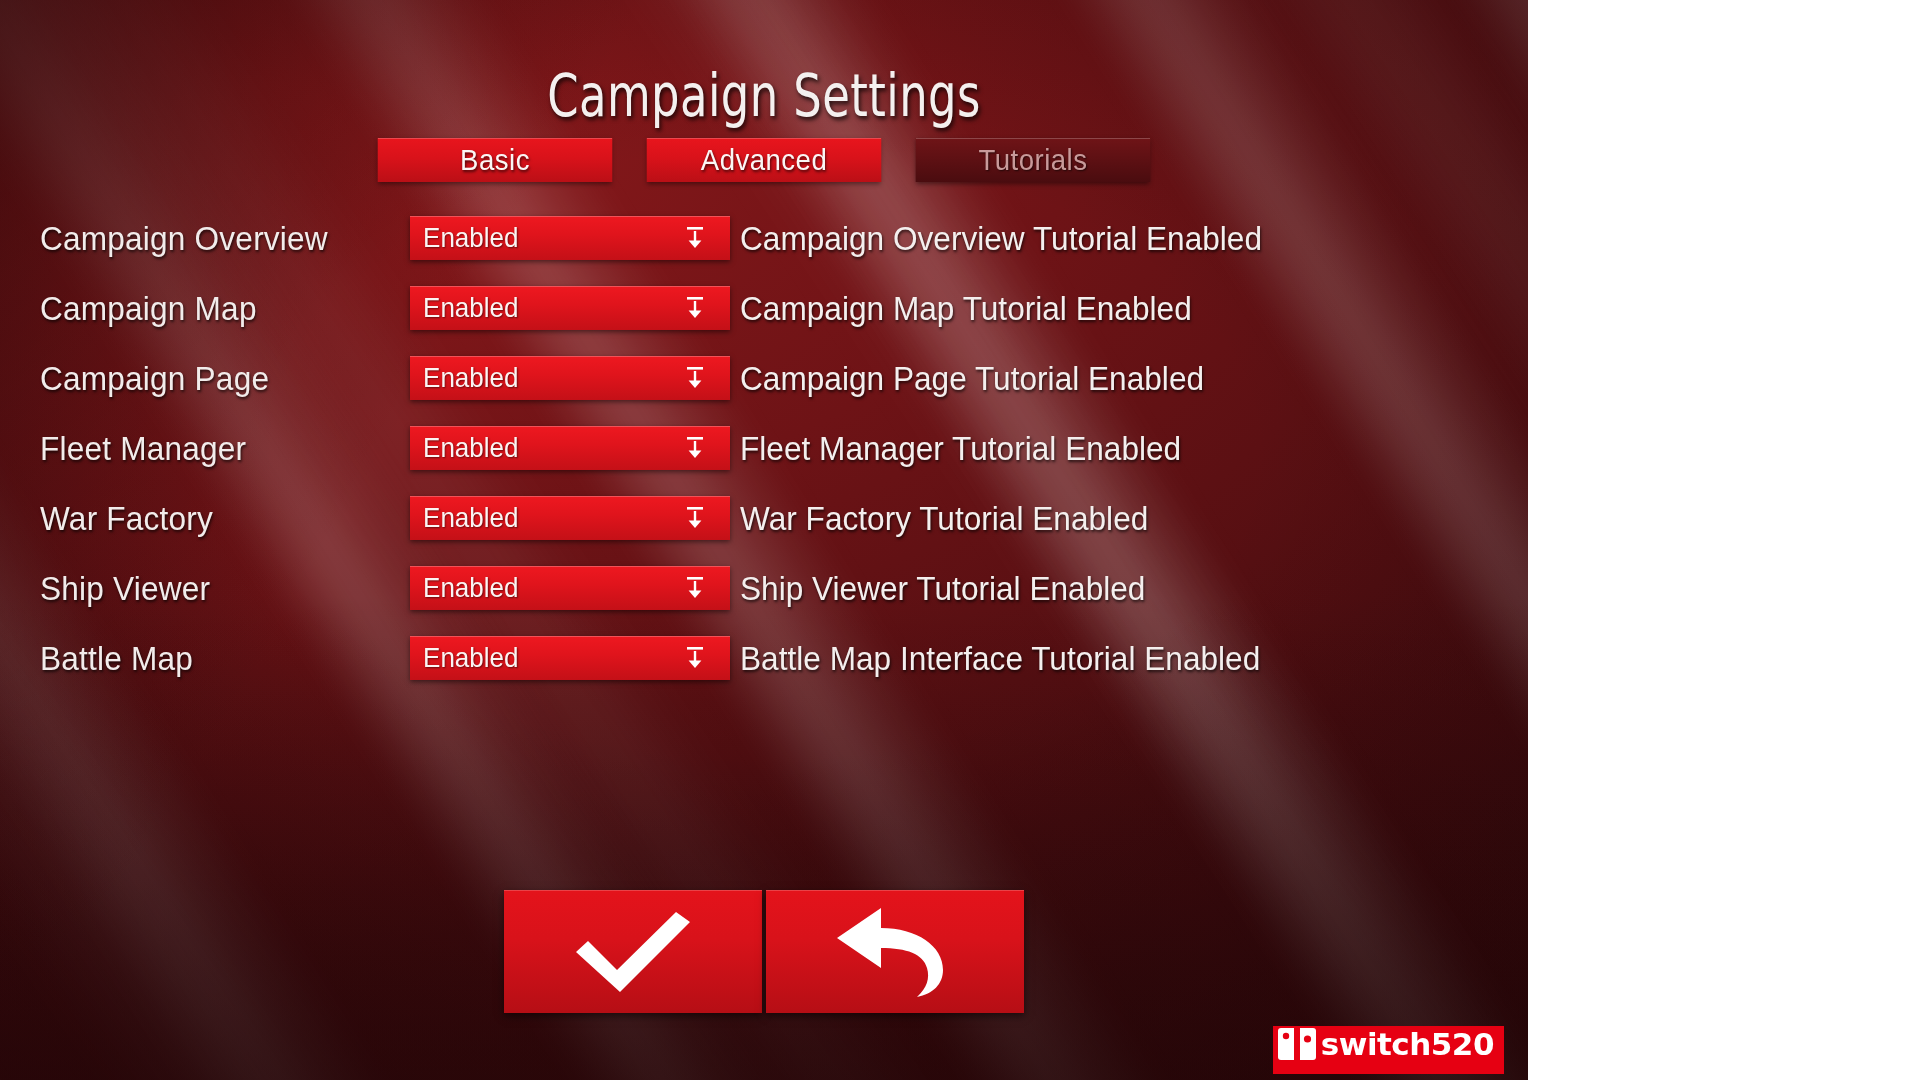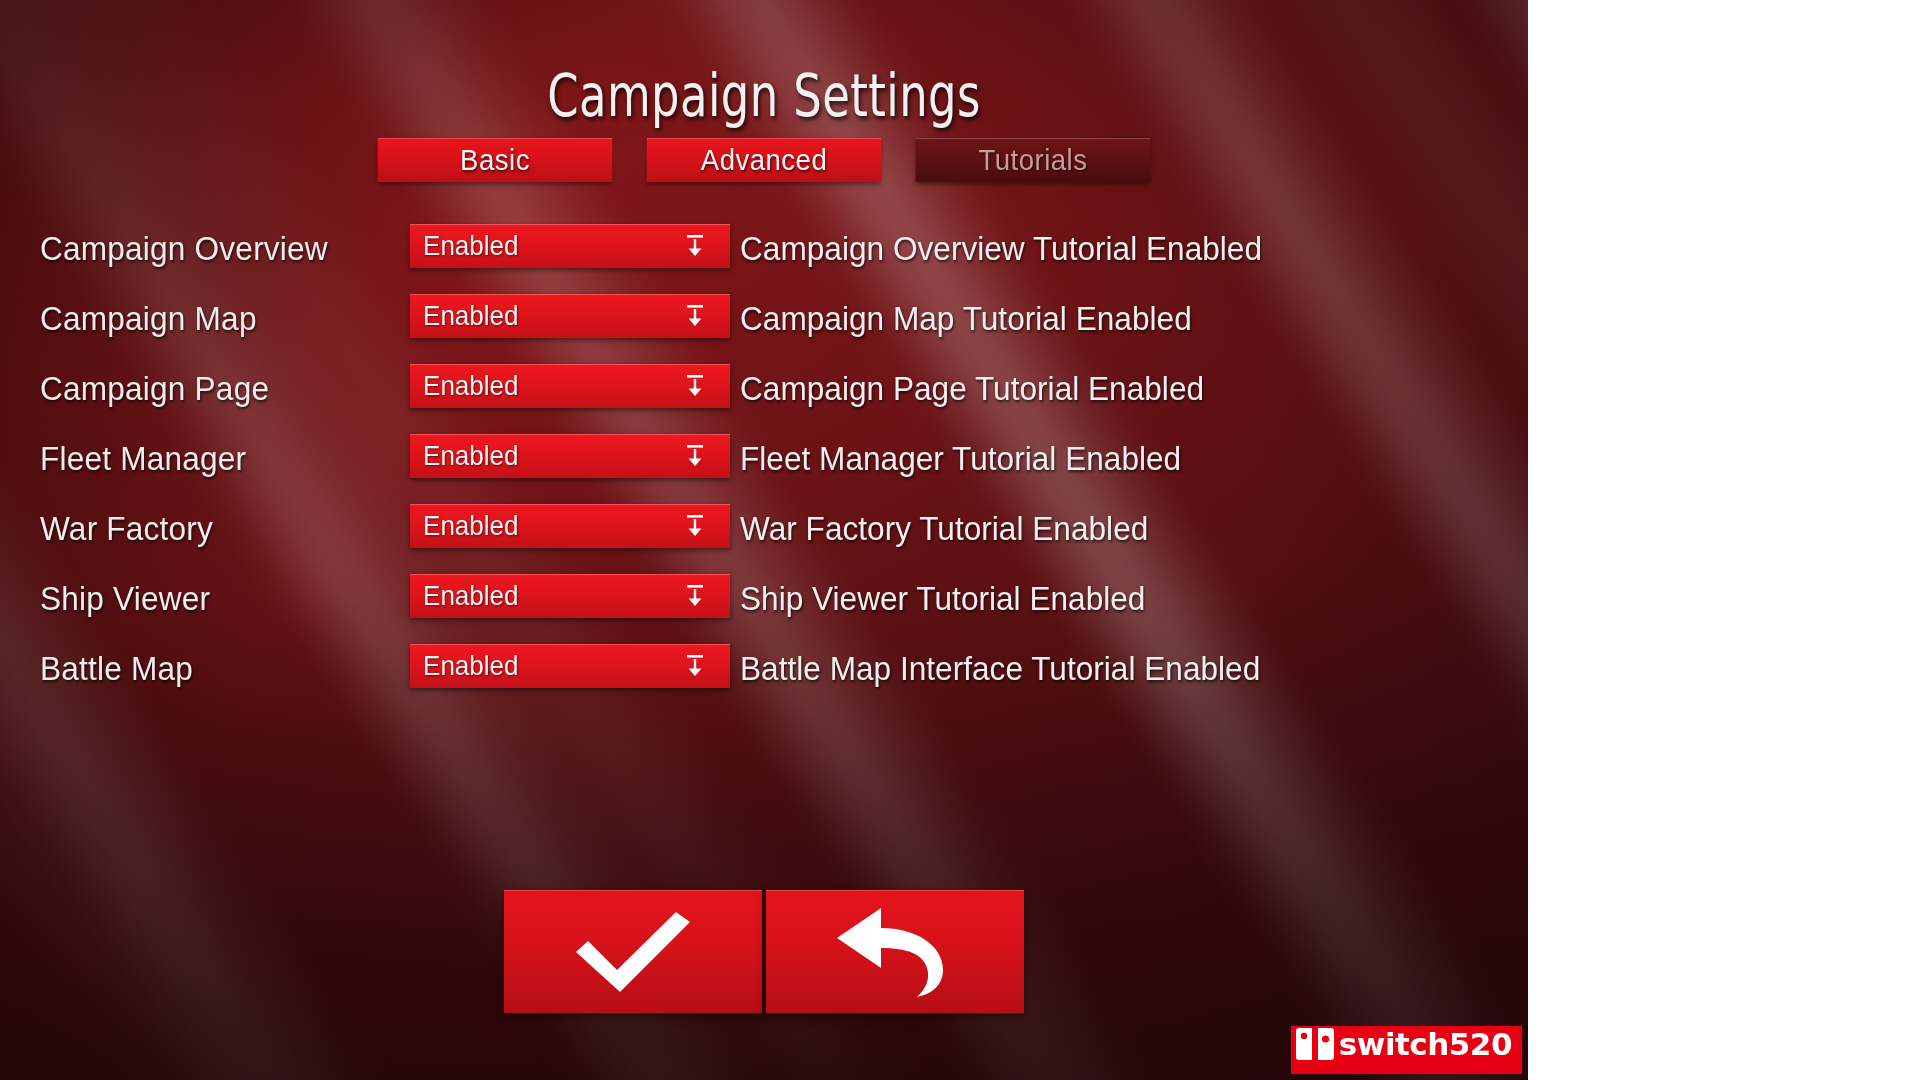--- a/index.html
+++ b/index.html
@@ -102,21 +102,21 @@
   }
 
   
   #rows{
     position:absolute;
     top:208px; left:40px;
     width:1840px;
   }
   .row{
     display:flex;
-    align-items:flex-end;
+    align-items:center;
     height:60px;
     margin-bottom:10px;
   }
   .row-label{
     width:370px;
     font-size:34px;
     color:#f2eceb;
     text-shadow:1px 2px 3px rgba(0,0,0,0.7);
     letter-spacing:0.2px;
     white-space:nowrap;
@@ -173,21 +173,21 @@
     box-shadow:inset 0 1px 0 rgba(255,255,255,0.20),
                0 3px 8px rgba(0,0,0,0.55);
     display:flex; align-items:center; justify-content:center;
     cursor:pointer;
   }
   .action-btn svg{ display:block; }
 
   
   #watermark{
     position:absolute;
-    right:6px; bottom:6px;
+    right:24px; bottom:6px;
     display:flex; align-items:center;
     background:#e60012;
     padding:4px 10px 16px 4px;
     height:48px;
   }
   .switch-logo{
     display:flex; align-items:center;
     margin-right:4px;
   }
   #watermark .wm-text{

